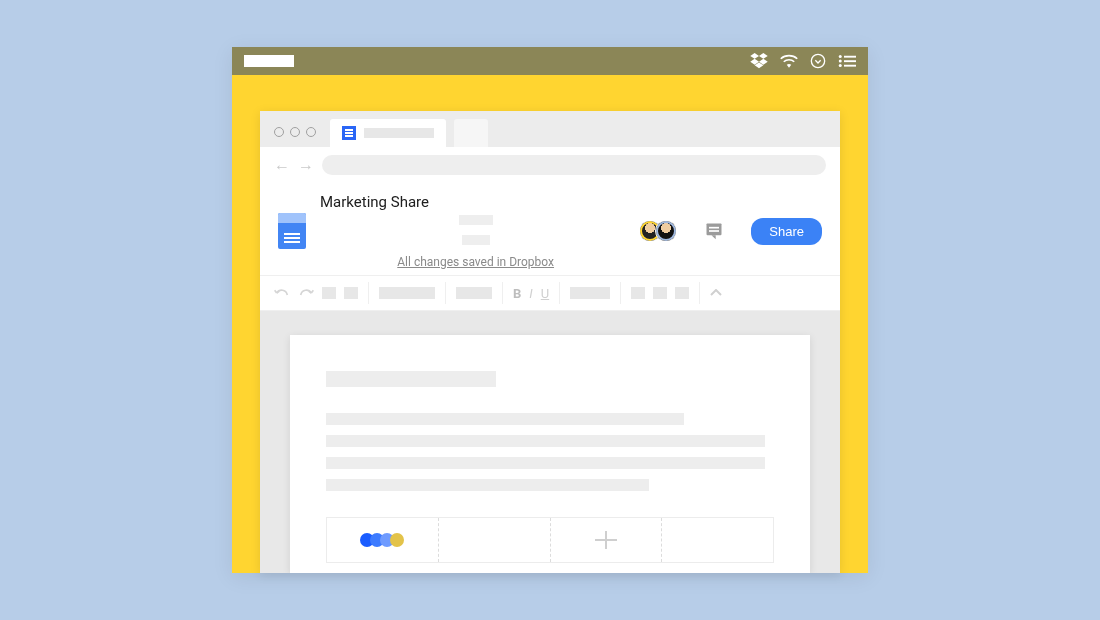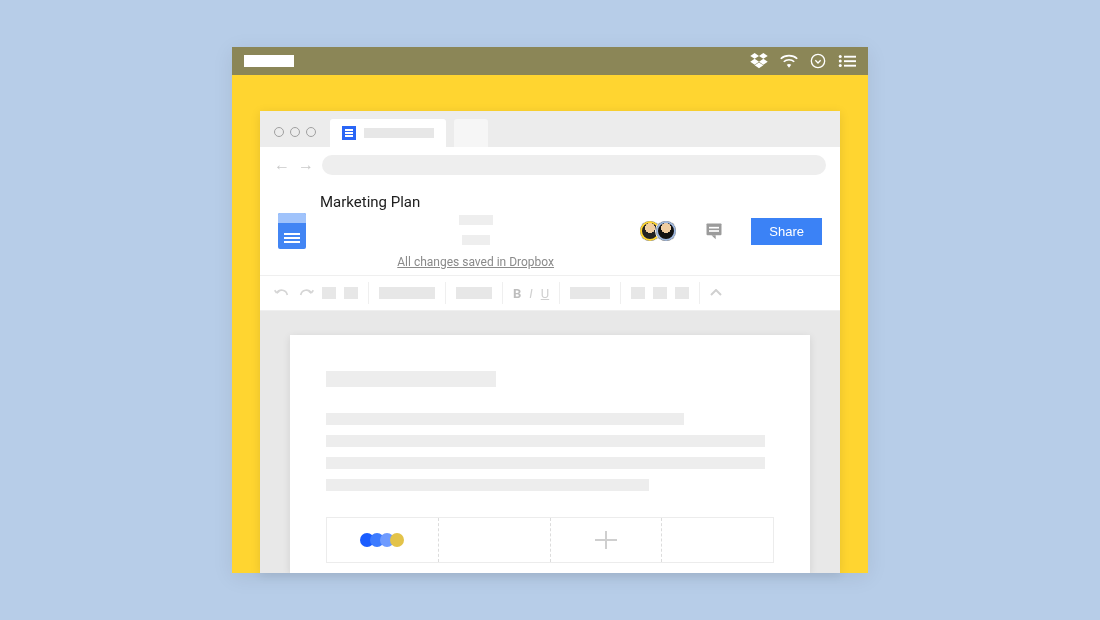--- a/index.html
+++ b/index.html
@@ -204,21 +204,21 @@
     height: 22px;
     display: flex;
     align-items: center;
     justify-content: center;
   }
   .sharebtn {
     margin-left: 12px;
     background: #3b82f6;
     color: #fff;
     border: none;
-    border-radius: 0;
+    border-radius: 12px;
     padding: 6px 18px;
     font-size: 13px;
     font-weight: 500;
   }
 
   
   .toolbar {
     background: #fff;
     border-top: 1px solid #efefef;
     border-bottom: 1px solid #efefef;
@@ -361,21 +361,21 @@
       <div class="omnibox"></div>
     </div>
 
     <div class="dochdr">
       <div class="doclogo">
         <i></i>
           <i></i>
           <i></i>
       </div>
       <div class="docmeta">
-        <div class="doctitle">Marketing Plan</div>
+        <div class="doctitle">Marketing Share</div>
         <div class="docsub">
           <span class="menuplaceholder" style="width:34px"></span>
           <span class="menuplaceholder" style="width:28px"></span>
           <span class="savestatus">All changes saved in Dropbox</span>
         </div>
       </div>
       <div class="collabs">
         <span class="avatar a1"></span>
         <span class="avatar a2"></span>
       </div>

